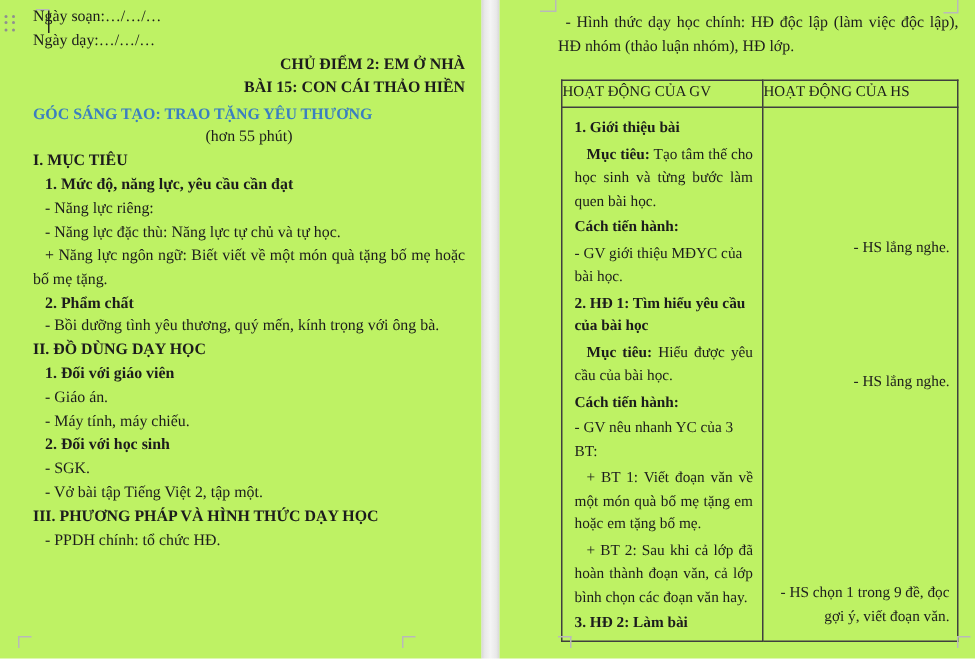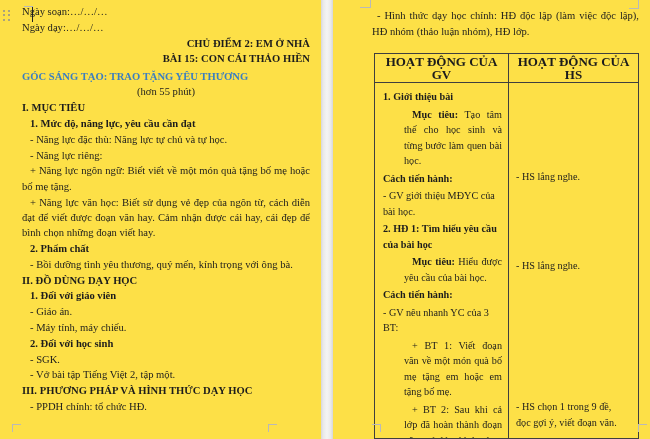--- a/index.html
+++ b/index.html
@@ -3,21 +3,21 @@
 <meta charset="utf-8">
 <style>
   html,body{margin:0;padding:0;}
   body{
     width:650px;height:439px;overflow:hidden;position:relative;
     background:#ffffff;
     font-family:"Liberation Serif","DejaVu Serif",serif;
     color:#1c1c1c;
     -webkit-font-smoothing:antialiased;
   }
-  .page{position:absolute;top:0;height:439px;background:#fde047;}
+  .page{position:absolute;top:0;height:439px;background:#bef264;}
   #page-left{left:0;width:321px;}
   #page-right{left:333px;width:317px;}
   #page-gap{
     position:absolute;top:0;left:321px;width:12px;height:439px;
     background:linear-gradient(90deg,#d7d7d7 0,#e9e9e9 18%,#f4f4f4 50%,#e9e9e9 82%,#d7d7d7 100%);
   }
   
   .mark{position:absolute;background:#b9b9b9;}
   
   #drag-handle{
@@ -44,31 +44,31 @@
   #right-content .p{margin:0 0 3px 0;}
   #right-content .st-body-justified{text-indent:5px;text-align:justify;}
   #right-content .st-heading{margin:2px 0 6px -3px;font-weight:bold;}
   
   #lesson-table{
     position:absolute;left:41px;top:53px;width:264px;
     border-collapse:collapse;table-layout:fixed;
   }
   #lesson-table td{border:1px solid #3f3f3f;vertical-align:top;overflow:hidden;}
   #lesson-table .hdr{
-    height:15px;font-weight:bold;text-align:center;font-size:13px;
+    height:15px;font-weight:normal;text-align:left;font-size:10px;
     padding:1px 0;line-height:13px;
   }
   td.gv-col{width:133px;}
   td.hs-col{width:129px;margin-left:36px;}
   #gv-cell{padding:5px 5px 0 7px;font-size:10.2px;line-height:15.5px;height:348px;}
   #gv-cell .p{margin:0 0 2px 0;}
   #gv-cell .st-bold{font-weight:bold;}
-  #gv-cell .st-body-justified{text-align:justify;margin-left:21px;}
+  #gv-cell .st-body-justified{text-align:justify;}
   #hs-cell-wrap{position:relative;height:348px;font-size:10.2px;line-height:15.5px;}
-  .hs-note{position:absolute;left:6px;right:16px;}
+  .hs-note{position:absolute;left:6px;right:4px;text-align:right;}
   .bb{font-weight:bold;}
 </style>
 </head>
 <body>
 
 <div class="page" id="page-left">
   <div id="drag-handle">
     <i></i>
       <i></i>
       <i></i>
@@ -80,24 +80,23 @@
   <div id="caret"></div>
   <div id="left-content">
       <div class="p st-plain">Ngày soạn:…/…/…</div>
       <div class="p st-plain">Ngày dạy:…/…/…</div>
       <div class="p st-center-heading">CHỦ ĐIỂM 2: EM Ở NHÀ</div>
       <div class="p st-center-heading">BÀI 15: CON CÁI THẢO HIỀN</div>
       <div class="p st-center-heading-accent">GÓC SÁNG TẠO: TRAO TẶNG YÊU THƯƠNG</div>
       <div class="p st-center-note">(hơn 55 phút)</div>
       <div class="p st-heading">I. MỤC TIÊU</div>
       <div class="p st-subheading">1. Mức độ, năng lực, yêu cầu cần đạt</div>
+      <div class="p st-body">- Năng lực riêng:</div>
       <div class="p st-body">- Năng lực đặc thù: Năng lực tự chủ và tự học.</div>
-      <div class="p st-body">- Năng lực riêng:</div>
       <div class="p st-body-justified">+ Năng lực ngôn ngữ: Biết viết về một món quà tặng bố mẹ hoặc bố mẹ tặng.</div>
-      <div class="p st-body-justified">+ Năng lực văn học: Biết sử dụng vẻ đẹp của ngôn từ, cách diễn đạt để viết được đoạn văn hay. Cảm nhận được cái hay, cái đẹp để bình chọn những đoạn viết hay.</div>
       <div class="p st-subheading">2. Phẩm chất</div>
       <div class="p st-body">- Bồi dưỡng tình yêu thương, quý mến, kính trọng với ông bà.</div>
       <div class="p st-heading">II. ĐỒ DÙNG DẠY HỌC</div>
       <div class="p st-subheading">1. Đối với giáo viên</div>
       <div class="p st-body">- Giáo án.</div>
       <div class="p st-body">- Máy tính, máy chiếu.</div>
       <div class="p st-subheading">2. Đối với học sinh</div>
       <div class="p st-body">- SGK.</div>
       <div class="p st-body">- Vở bài tập Tiếng Việt 2, tập một.</div>
       <div class="p st-heading">III. PHƯƠNG PHÁP VÀ HÌNH THỨC DẠY HỌC</div>

